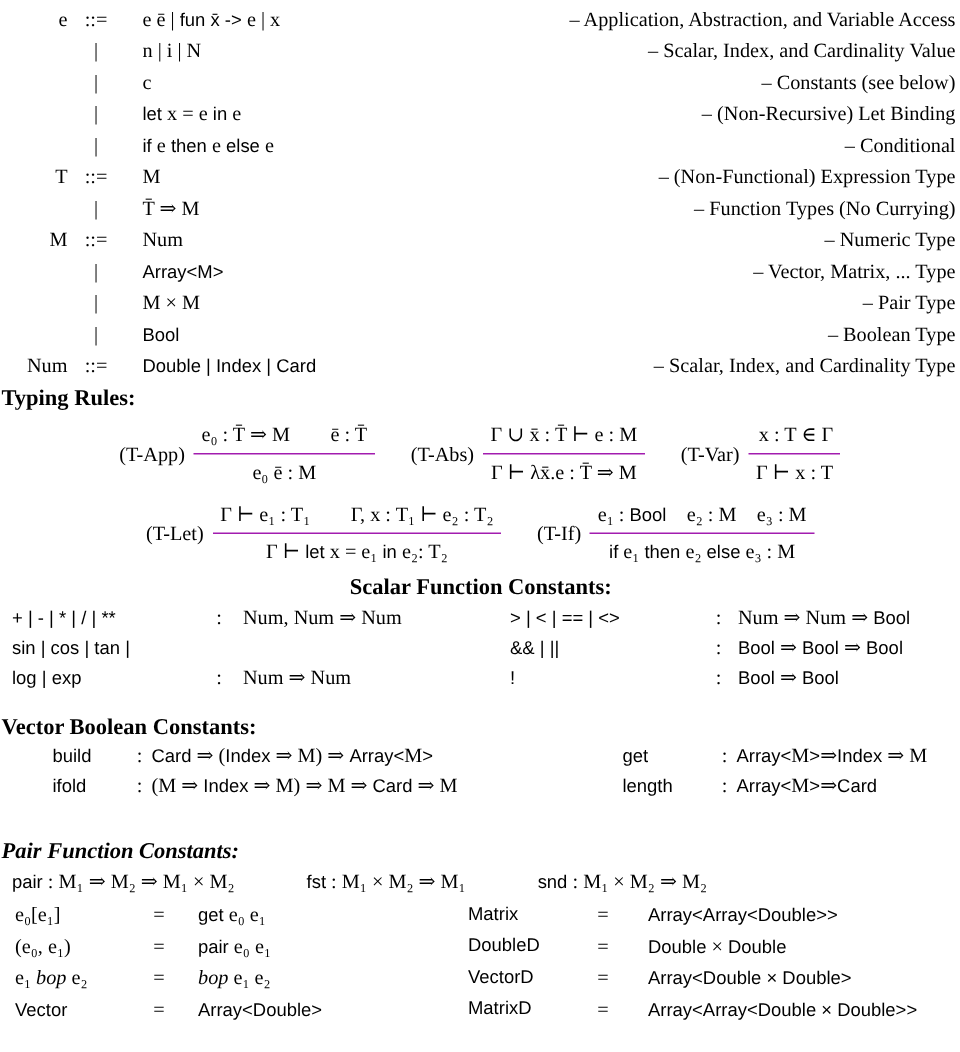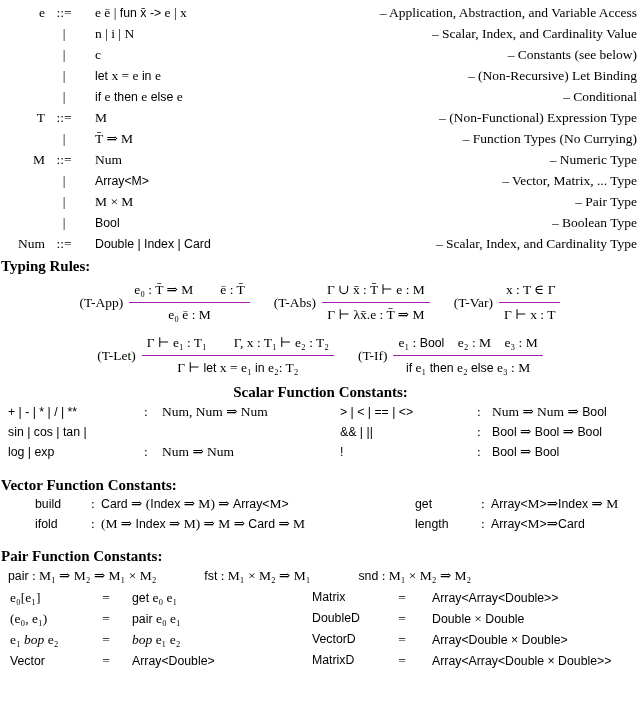--- a/index.html
+++ b/index.html
@@ -16,21 +16,21 @@
 
   
   .g-row{display:flex;height:21px;line-height:21px;}
   .g-nt{width:45px;text-align:right;white-space:pre;}
   .g-op{width:38px;text-align:center;}
   .g-prod{flex:1;padding-left:12px;}
   .g-comment{text-align:right;padding-right:3px;white-space:pre;}
 
   
   .sec-heading{font-weight:bold;font-size:15px;line-height:17px;padding-left:1px;}
-  .mt4{margin-top:4px;} .mt6{margin-top:6px;text-align:center;} .mt14{margin-top:14px;} .mt15{margin-top:15px;}
+  .mt4{margin-top:4px;} .mt6{margin-top:6px;text-align:center;} .mt14{margin-top:26px;font-style:italic;} .mt15{margin-top:15px;}
 
   
   .rules-row{display:flex;justify-content:center;align-items:center;column-gap:24px;}
   .rules-row1{margin-top:5px;}
   .rules-row2{margin-top:8px;}
   .rule{display:flex;align-items:center;}
   .rule-name{white-space:pre;}
   .frac{display:inline-flex;flex-direction:column;align-items:flex-end;margin-left:6px;}
   .prem{padding:0 5px 2px;line-height:20px;}
   .conc{border-top:1px solid #a21caf;padding:2px 5px 0;line-height:20px;text-align:center;align-self:stretch;}
@@ -221,21 +221,21 @@
           <span class="sc-type"><span class="seg f-m">Bool</span><span class="seg"> ⇒ </span><span class="seg f-m">Bool</span><span class="seg"> ⇒ </span><span class="seg f-m">Bool</span></span>
       </div>
       <div class="sc-row">
         <span class="sc-ops"><span class="seg f-m">!</span></span>
           <span class="sc-colon">:</span>
           <span class="sc-type"><span class="seg f-m">Bool</span><span class="seg"> ⇒ </span><span class="seg f-m">Bool</span></span>
       </div>
     </div>
   </div>
 
-  <div class="sec-heading mt15">Vector Function Constants:</div>
+  <div class="sec-heading mt15">Vector Boolean Constants:</div>
   <div class="v-cols">
     <div class="v-left">
       <div class="v-row">
         <span class="v-name f-m">build</span>
           <span class="v-colon">:</span>
           <span><span class="seg f-m">Card</span><span class="seg"> ⇒ (</span><span class="seg f-m">Index</span><span class="seg"> ⇒ M) ⇒ </span><span class="seg f-m">Array&lt;</span><span class="seg">M</span><span class="seg f-m">&gt;</span></span>
       </div>
       <div class="v-row">
         <span class="v-name f-m">ifold</span>
           <span class="v-colon">:</span>

